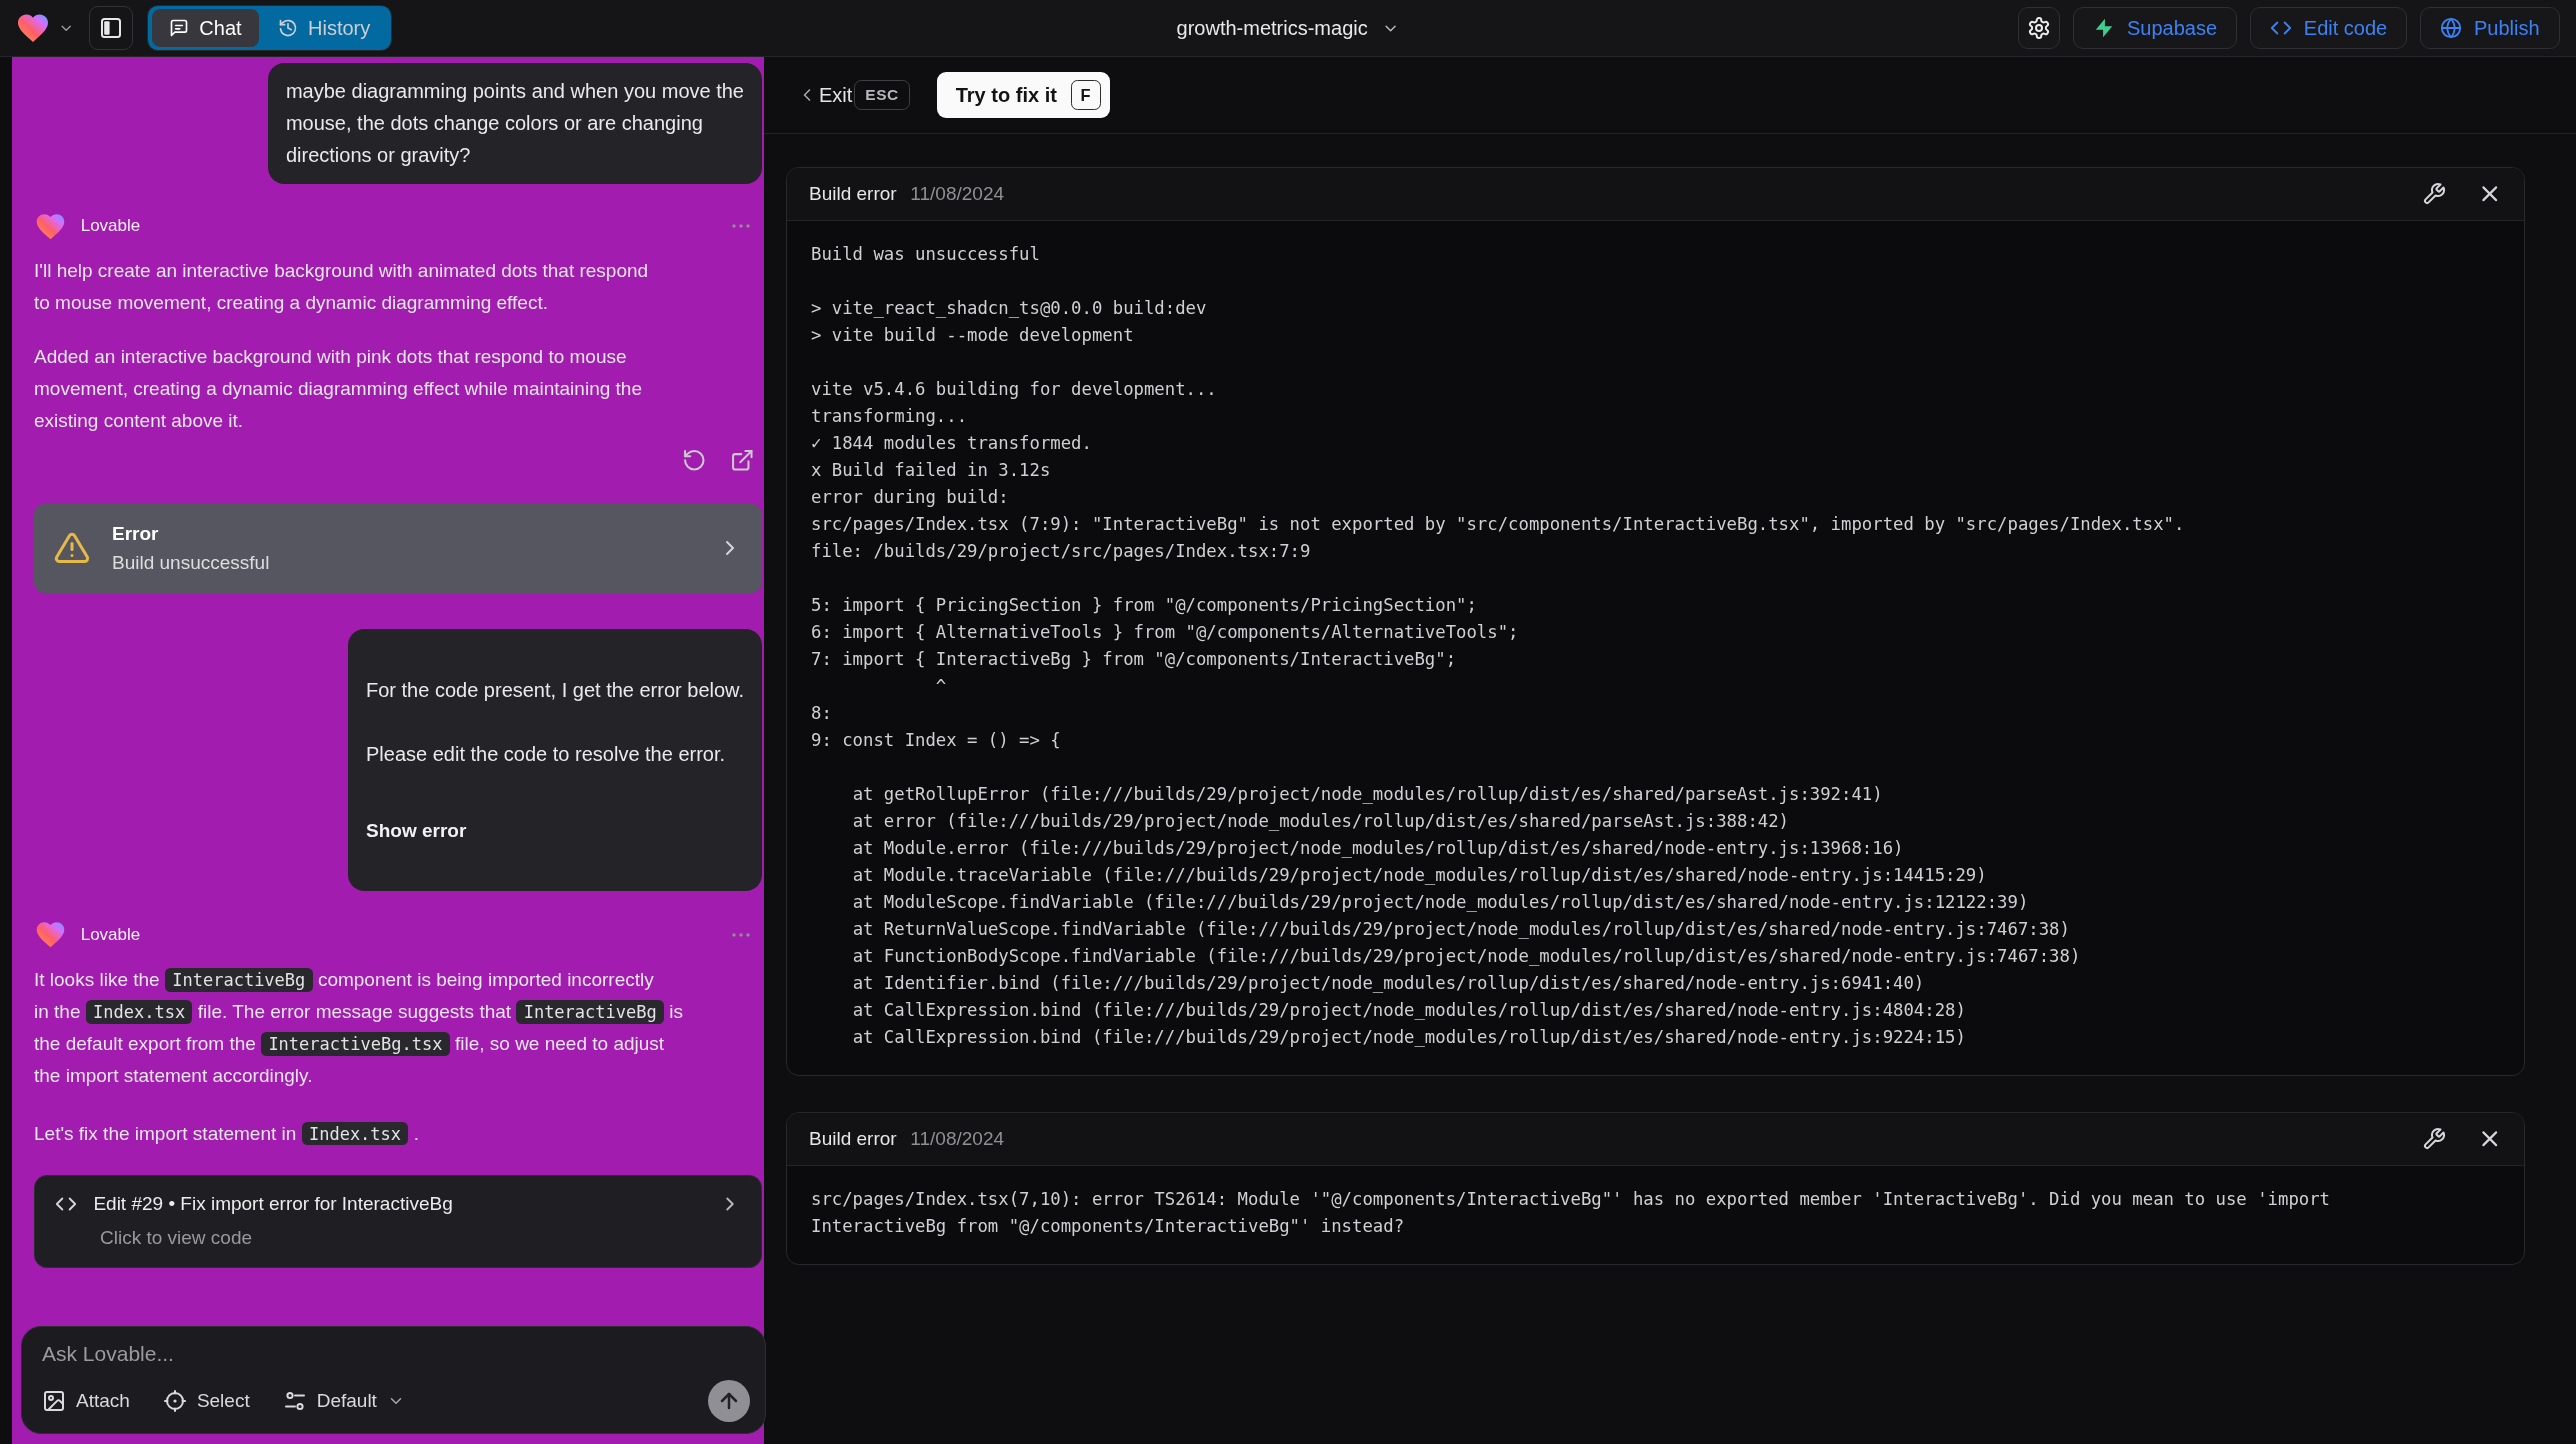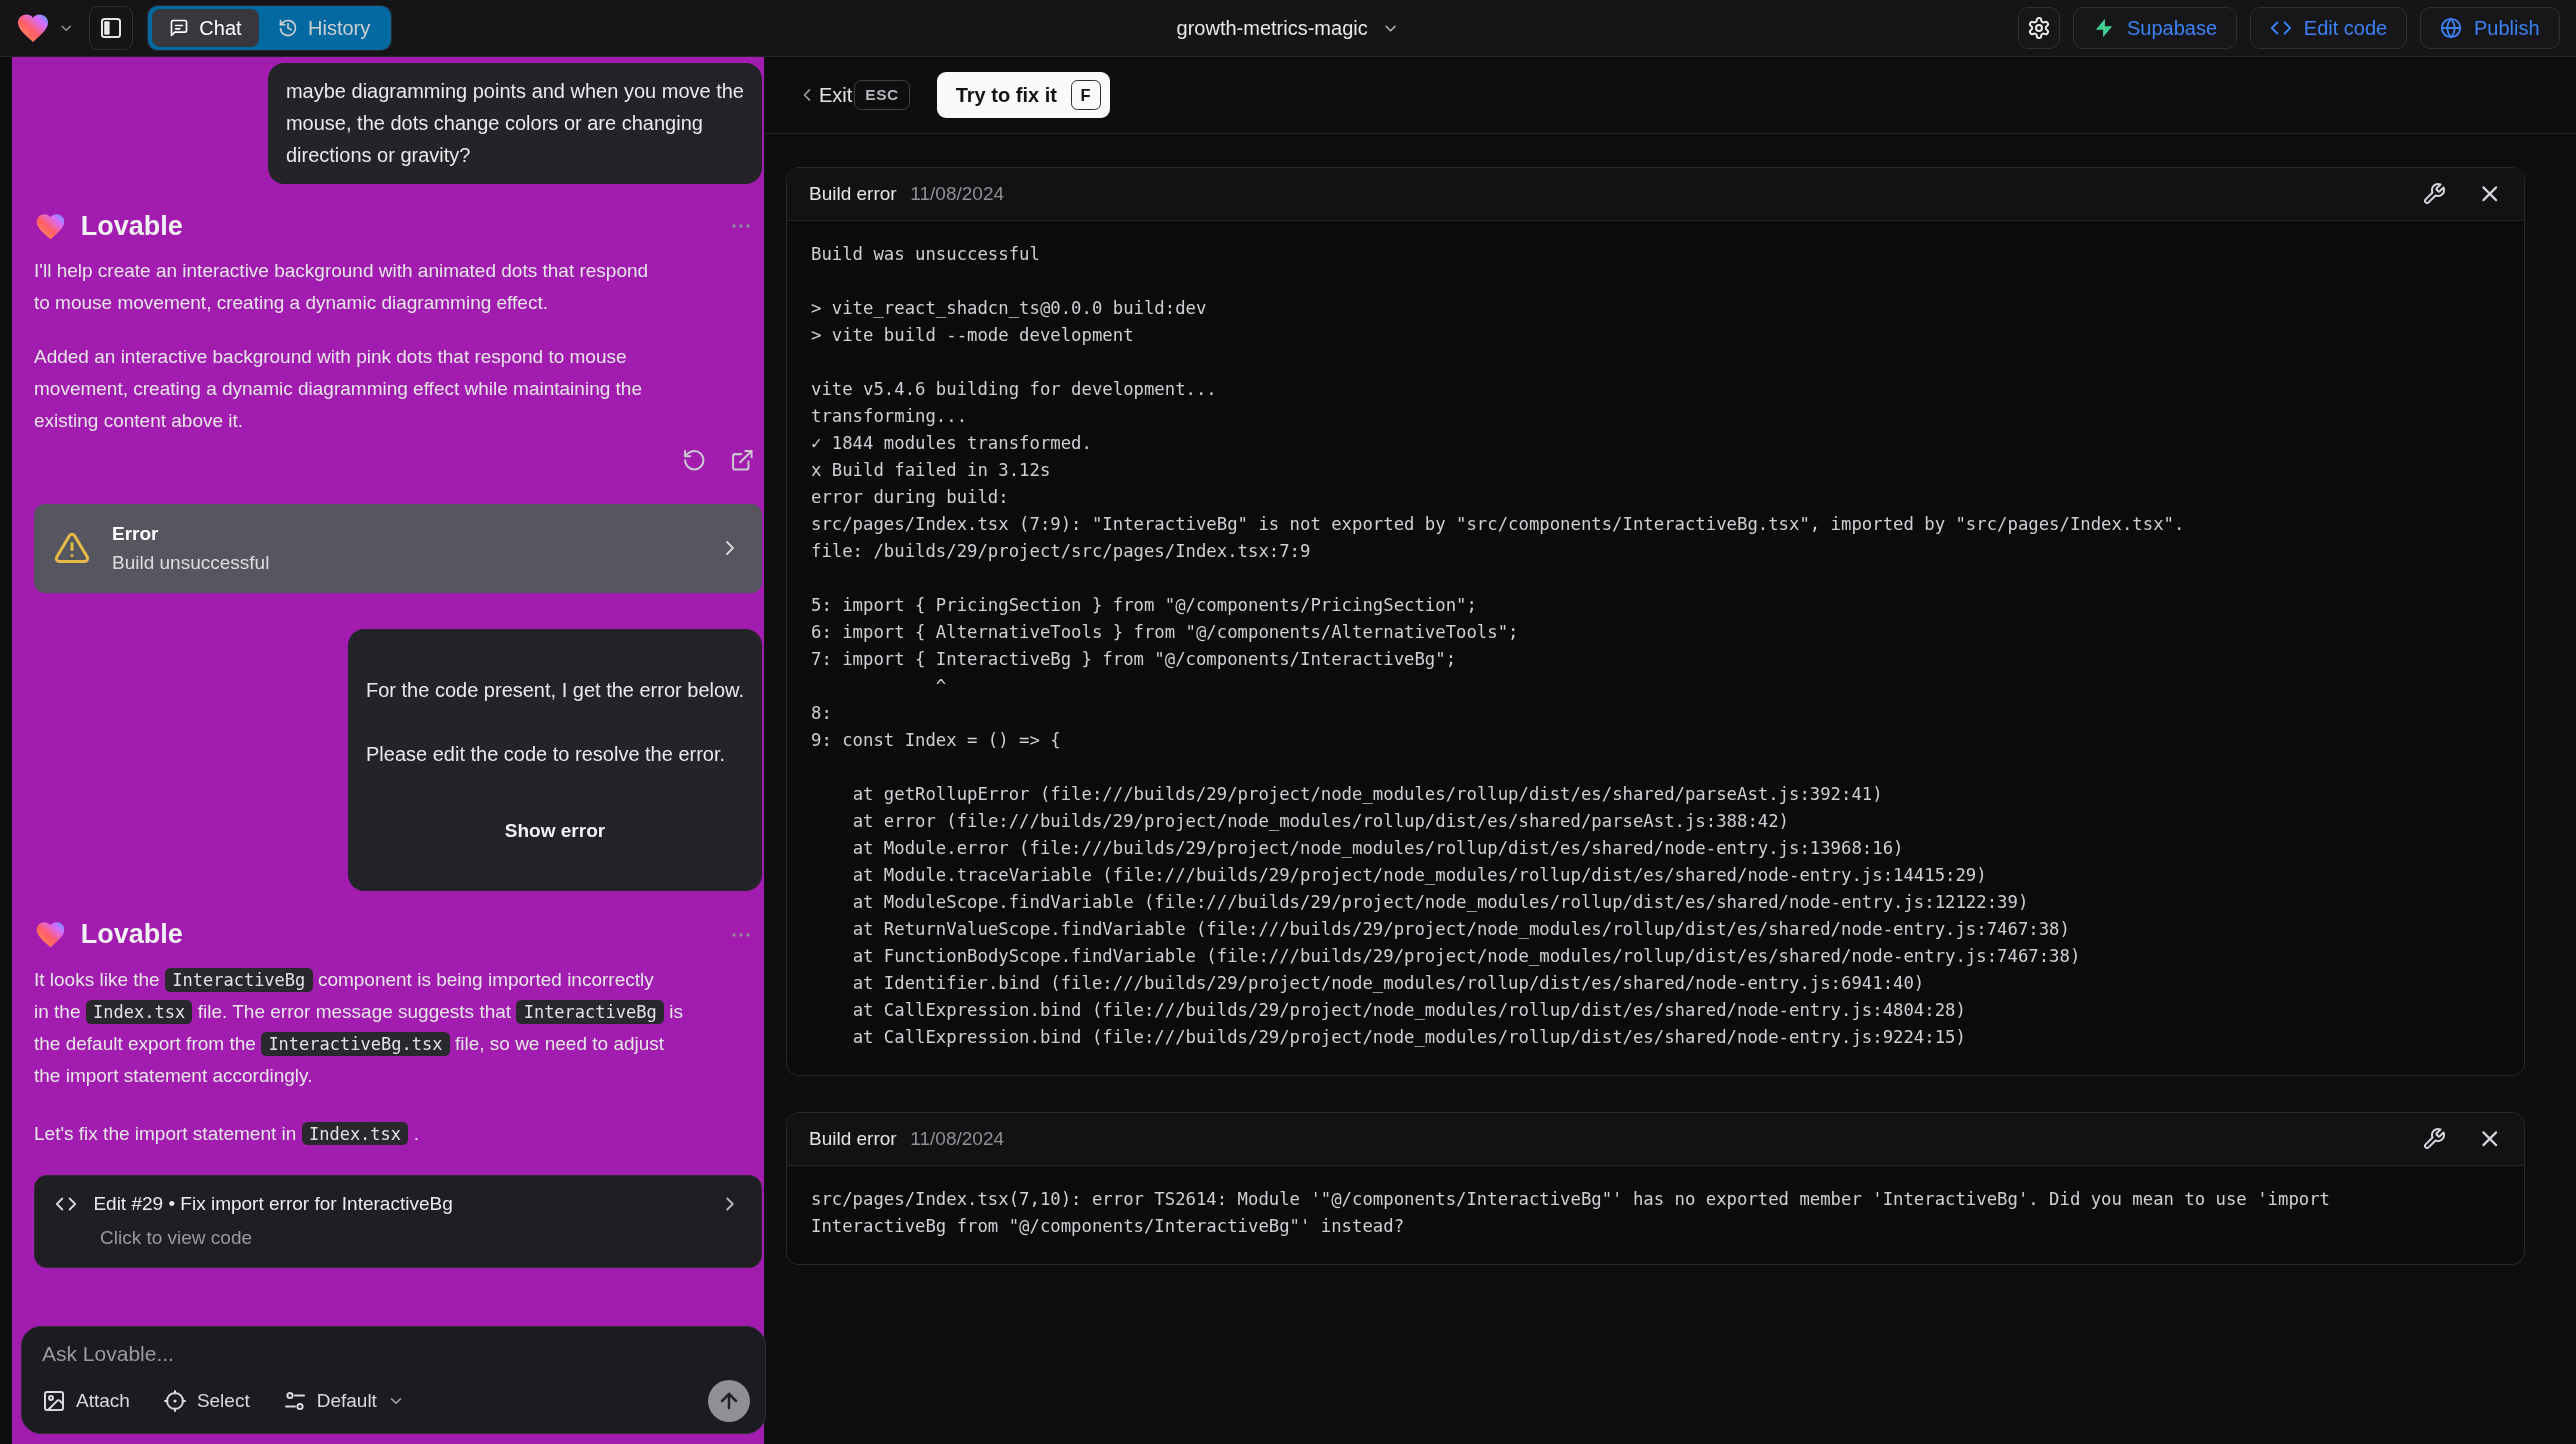--- a/index.html
+++ b/index.html
@@ -30,21 +30,21 @@
                display:flex; align-items:center; justify-content:center; color:#ececee; }
 
   
   .chat{ position:absolute; top:57px; left:12px; width:763px; bottom:0; background:#a21caf;
          border-right:0.9px solid #26262a; }
   .chat-scroll{ position:absolute; inset:0; padding:5.5px 12px 0 22px; overflow:hidden; }
   .bubble{ background:#242428; border-radius:16.4px; padding:12.8px 18px; font-size:20px; line-height:32px;
            white-space:pre-line; margin-left:auto; width:fit-content; max-width:591px; color:#eaeaec; }
   .lovable-row{ display:flex; align-items:center; gap:13.7px; margin-top:25.5px; }
   .lovable-row.second{ margin-top:27px; }
-  .lovable-name{ font-size:27px; font-weight:700; color:#f1f1f3; }
+  .lovable-name{ font-size:17px; font-weight:400; color:#f1f1f3; }
   .more-btn{ margin-left:auto; margin-right:9px; color:#8f8f94; background:none; border:none; }
   .para{ margin-top:12.8px; font-size:19px; line-height:32px; white-space:pre-line; color:#e6e6e9; max-width:730px; }
   .para.rich{ white-space:pre-wrap; }
   .para.mt{ margin-top:22px; }
   .para.mt2{ margin-top:25.5px; }
   .chip{ font-family:"DejaVu Sans Mono", monospace; font-size:17px; background:#28282d;
          border-radius:5.5px; padding:1.8px 7.3px; color:#e3e3e6; }
   .edit-card{ margin-top:27px; background:#1f1f23; border:0.9px solid #2c2c31; border-radius:12.8px;
               padding:17.3px 20px; cursor:pointer; }
   .edit-card.last{ margin-top:25.5px; }
@@ -53,21 +53,21 @@
   .edit-sub{ margin-left:45px; margin-top:12px; font-size:19px; color:#98989d; }
   .msg-actions{ display:flex; justify-content:flex-end; gap:24px; margin-top:11px; margin-right:7.3px; color:#cacace; }
   .msg-actions button{ background:none; border:none; color:inherit; }
   .error-card{ margin-top:31px; background:#55565f; border-radius:11px; padding:15.5px 20px;
                display:flex; align-items:center; cursor:pointer; }
   .error-icon{ color:#e7ba47; margin-right:22px; }
   .error-title{ font-size:19px; font-weight:600; color:#fff; line-height:29px; }
   .error-sub{ font-size:19px; color:#dededf; line-height:29px; }
   .error-chev{ margin-left:auto; color:#d4d4d8; }
   .bubble.b2{ margin-top:36px; }
-  .show-error{ margin-top:12.8px; font-weight:700; font-size:19px; color:#f2f2f4; cursor:pointer;text-align:center; }
+  .show-error{ margin-top:12.8px; font-weight:700; font-size:19px; color:#f2f2f4; cursor:pointer; }
 
   
   .composer{ position:absolute; left:9px; right:8.2px; bottom:11px; height:108px; background:#1c1c20;
              border:0.9px solid #2d2d32; border-radius:20px; padding:14.6px 20px; z-index:3; }
   .composer-ph{ font-size:21px; color:#9a9a9f; }
   .composer-row{ position:absolute; left:20px; right:14.6px; bottom:11px; display:flex; align-items:center;
                  gap:33px; font-size:19px; color:#dadade; }
   .c-group{ display:flex; align-items:center; gap:10px; background:none; border:none; color:inherit; font-size:19px; }
   .send-btn{ margin-left:auto; width:42px; height:42px; border-radius:50%; background:#8f8f95; border:none;
              display:flex; align-items:center; justify-content:center; color:#222226; }

